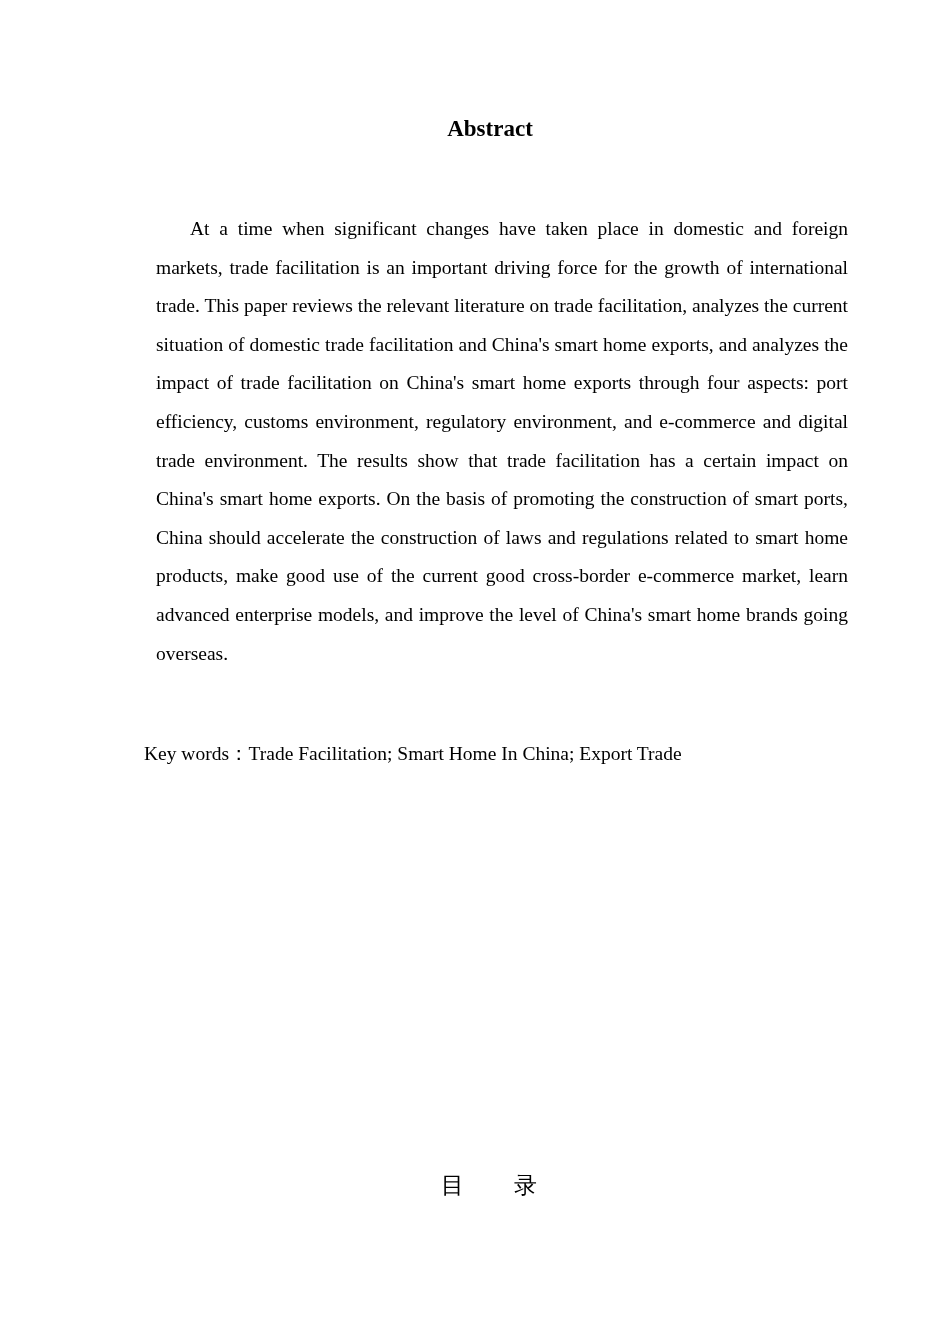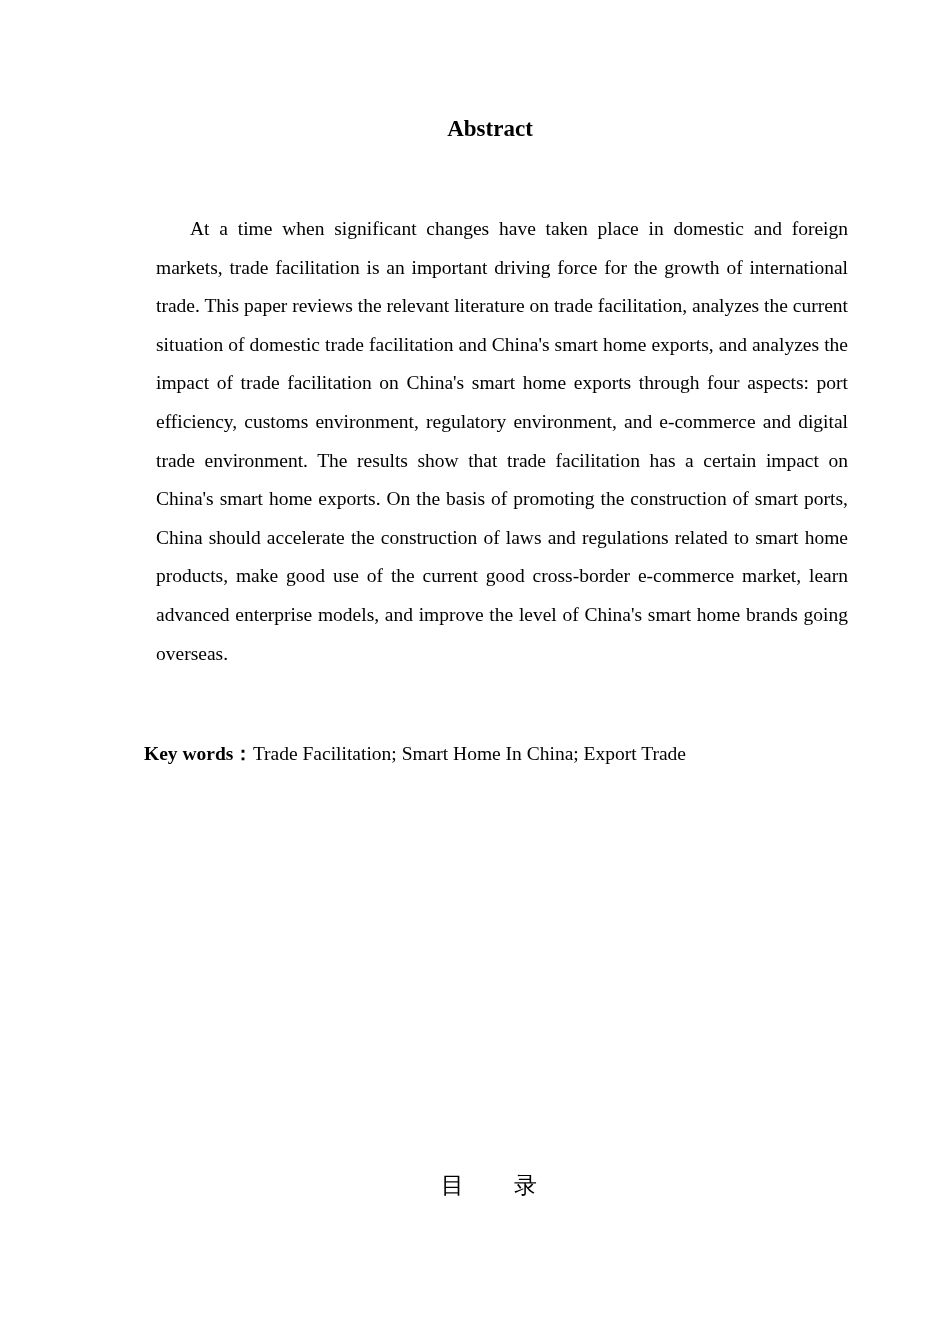--- a/index.html
+++ b/index.html
@@ -4,21 +4,21 @@
 <style>
   html, body { margin: 0; padding: 0; background: #ffffff; }
   body { width: 950px; height: 1344px; position: relative; overflow: hidden;
          font-family: "Liberation Serif", serif; color: #000; }
   .title { position: absolute; top: 116px; left: 0; width: 980px; text-align: center;
            font-weight: bold; font-size: 23px; }
   .abstract { position: absolute; top: 198px; left: 144px; width: 692px;
               font-size: 19.5px; line-height: 38.6px; text-align: justify; margin: 12px;
               text-indent: 34px; }
   .keywords { position: absolute; top: 740px; left: 144px; width: 700px; font-size: 19.5px; }
-  .keywords .kw-label { font-weight: bold; }
+  .keywords .kw-label { font-weight: normal; }
   .toc-title { position: absolute; top: 1170px; left: 441px; font-size: 23px;
                font-family: Liberation Serif, serif; letter-spacing: 0; }
   .toc-title span { display: inline-block; }
   .toc-title .gap { width: 50px; }
 </style>
 </head>
 <body>
 
 <div class="title">Abstract</div>
 

